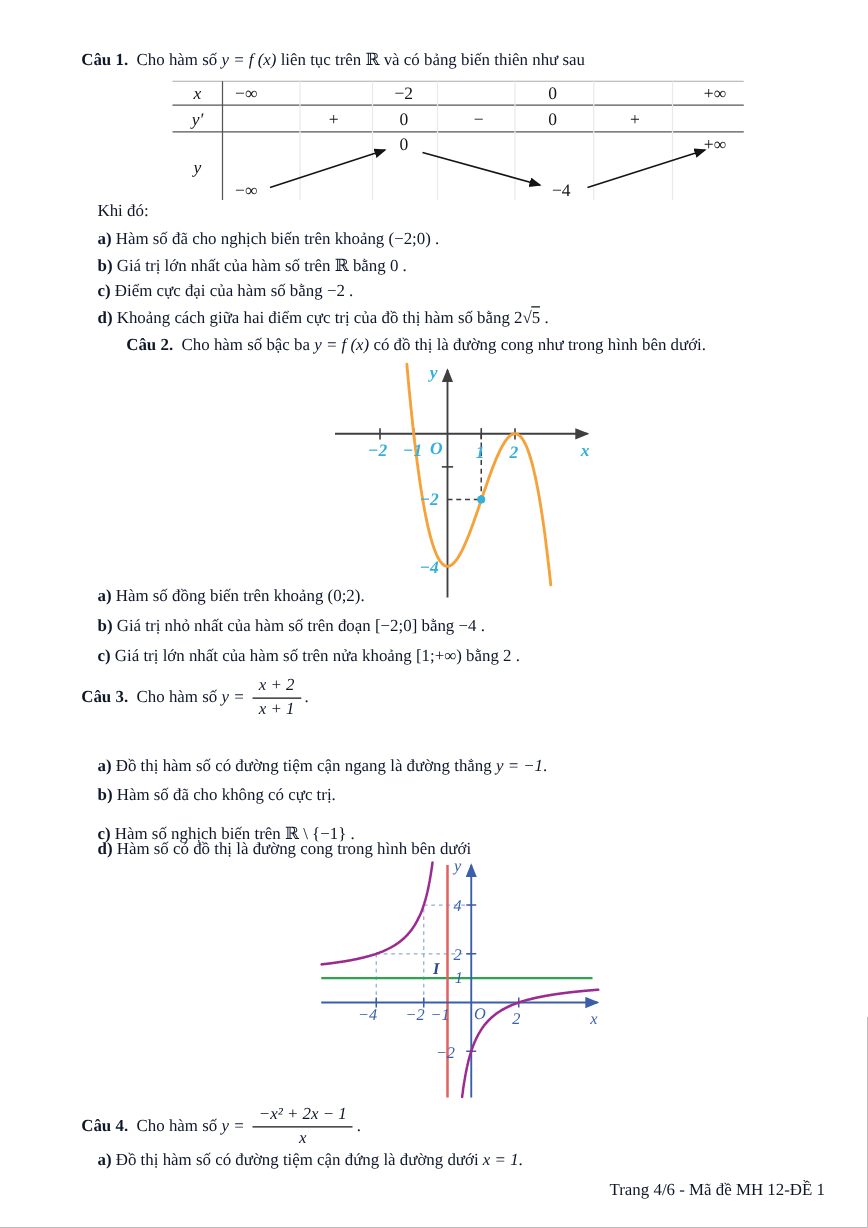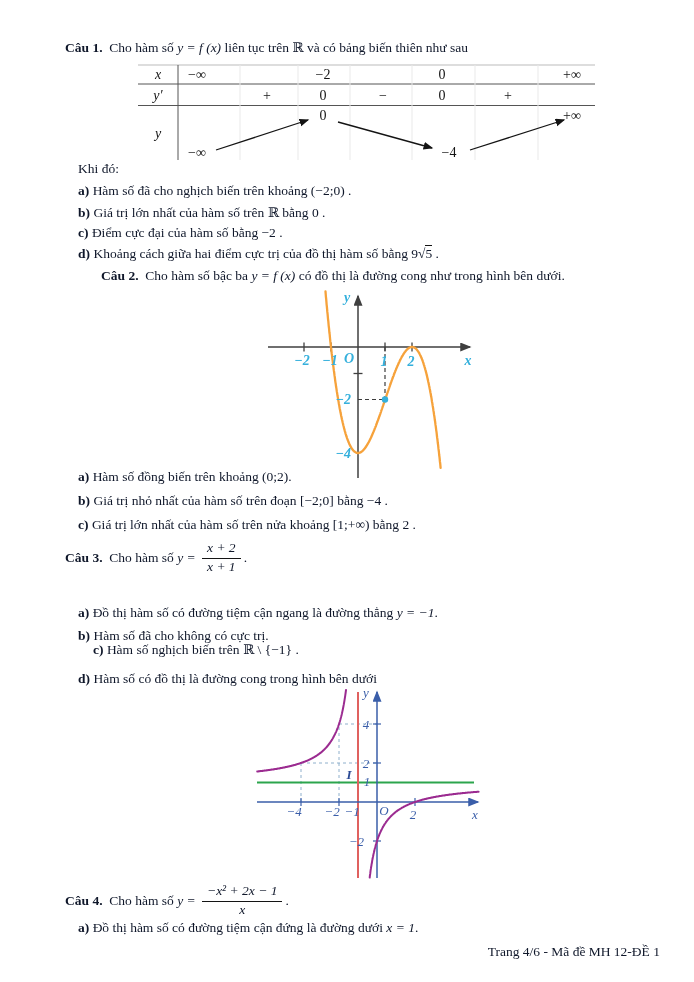--- a/index.html
+++ b/index.html
@@ -70,21 +70,21 @@
       <line x1="78" y1="88" x2="170" y2="58" marker-end="url(#ah-black)"></line>
       <line x1="200" y1="60" x2="294" y2="86" marker-end="url(#ah-black)"></line>
       <line x1="332" y1="88" x2="426" y2="58" marker-end="url(#ah-black)"></line>
     </g>
   </svg>
 
   <div class="line" style="left:78px;top:161px;">Khi đó:</div>
   <div class="line" style="left:78px;top:183px;"><span class="seg seg-b">a)</span><span class="seg seg-n"> Hàm số đã cho nghịch biến trên khoảng (−2;0) .</span></div>
   <div class="line" style="left:78px;top:205px;"><span class="seg seg-b">b)</span><span class="seg seg-n"> Giá trị lớn nhất của hàm số trên ℝ bằng 0 .</span></div>
   <div class="line" style="left:78px;top:225px;"><span class="seg seg-b">c)</span><span class="seg seg-n"> Điểm cực đại của hàm số bằng −2 .</span></div>
-  <div class="line" style="left:78px;top:246px;"><span class="seg seg-b">d)</span><span class="seg seg-n"> Khoảng cách giữa hai điểm cực trị của đồ thị hàm số bằng 9</span><span class="seg seg-n">√</span><span class="seg seg-sq">5</span><span class="seg seg-n"> .</span></div>
+  <div class="line" style="left:78px;top:246px;"><span class="seg seg-b">d)</span><span class="seg seg-n"> Khoảng cách giữa hai điểm cực trị của đồ thị hàm số bằng 2</span><span class="seg seg-n">√</span><span class="seg seg-sq">5</span><span class="seg seg-n"> .</span></div>
 
   <div class="line" style="left:57px;top:268px;margin-left:44px;"><span class="seg seg-b">Câu 2.</span><span class="seg seg-n">  Cho hàm số bậc ba </span><span class="seg seg-i">y = f (x)</span><span class="seg seg-n"> có đồ thị là đường cong như trong hình bên dưới.</span></div>
 
   <svg width="218" height="196" style="left:262px;top:286px;">
     <defs>
       <marker id="ah-dark" markerWidth="9" markerHeight="8" refX="6.5" refY="3" orient="auto">
         <path d="M0,0 L7.5,3 L0,6 z" fill="#3f3f3f"></path>
       </marker>
     </defs>
 
@@ -120,21 +120,21 @@
   <div class="line" style="left:78px;top:469px;"><span class="seg seg-b">a)</span><span class="seg seg-n"> Hàm số đồng biến trên khoảng (0;2).</span></div>
   <div class="line" style="left:78px;top:493px;"><span class="seg seg-b">b)</span><span class="seg seg-n"> Giá trị nhỏ nhất của hàm số trên đoạn [−2;0] bằng −4 .</span></div>
   <div class="line" style="left:78px;top:517px;"><span class="seg seg-b">c)</span><span class="seg seg-n"> Giá trị lớn nhất của hàm số trên nửa khoảng [1;+∞) bằng 2 .</span></div>
 
   <div class="line" style="left:65px;top:541px;">
     <span><span class="seg seg-b">Câu 3.</span><span class="seg seg-n">  Cho hàm số </span><span class="seg seg-i">y = </span></span><span class="frac"><span class="num">x + 2</span><span class="den">x + 1</span></span><span><span class="seg seg-n">.</span></span>
   </div>
 
   <div class="line" style="left:78px;top:605px;"><span class="seg seg-b">a)</span><span class="seg seg-n"> Đồ thị hàm số có đường tiệm cận ngang là đường thẳng </span><span class="seg seg-i">y = −1</span><span class="seg seg-n">.</span></div>
   <div class="line" style="left:78px;top:628px;"><span class="seg seg-b">b)</span><span class="seg seg-n"> Hàm số đã cho không có cực trị.</span></div>
-  <div class="line" style="left:78px;top:642px;margin-left:15px;"><span class="seg seg-b">c)</span><span class="seg seg-n"> Hàm số nghịch biến trên ℝ \ {−1} .</span></div>
+  <div class="line" style="left:78px;top:659px;"><span class="seg seg-b">c)</span><span class="seg seg-n"> Hàm số nghịch biến trên ℝ \ {−1} .</span></div>
   <div class="line" style="left:78px;top:671px;"><span class="seg seg-b">d)</span><span class="seg seg-n"> Hàm số có đồ thị là đường cong trong hình bên dưới</span></div>
 
   <svg width="232" height="198" style="left:253px;top:682px;">
     <defs>
       <marker id="ah-blue" markerWidth="9" markerHeight="8" refX="6.5" refY="3" orient="auto">
         <path d="M0,0 L7.5,3 L0,6 z" fill="#3a5ea9"></path>
       </marker>
     </defs>
 
     <g stroke="#8fb0cc" stroke-width="1" stroke-dasharray="3,3">

